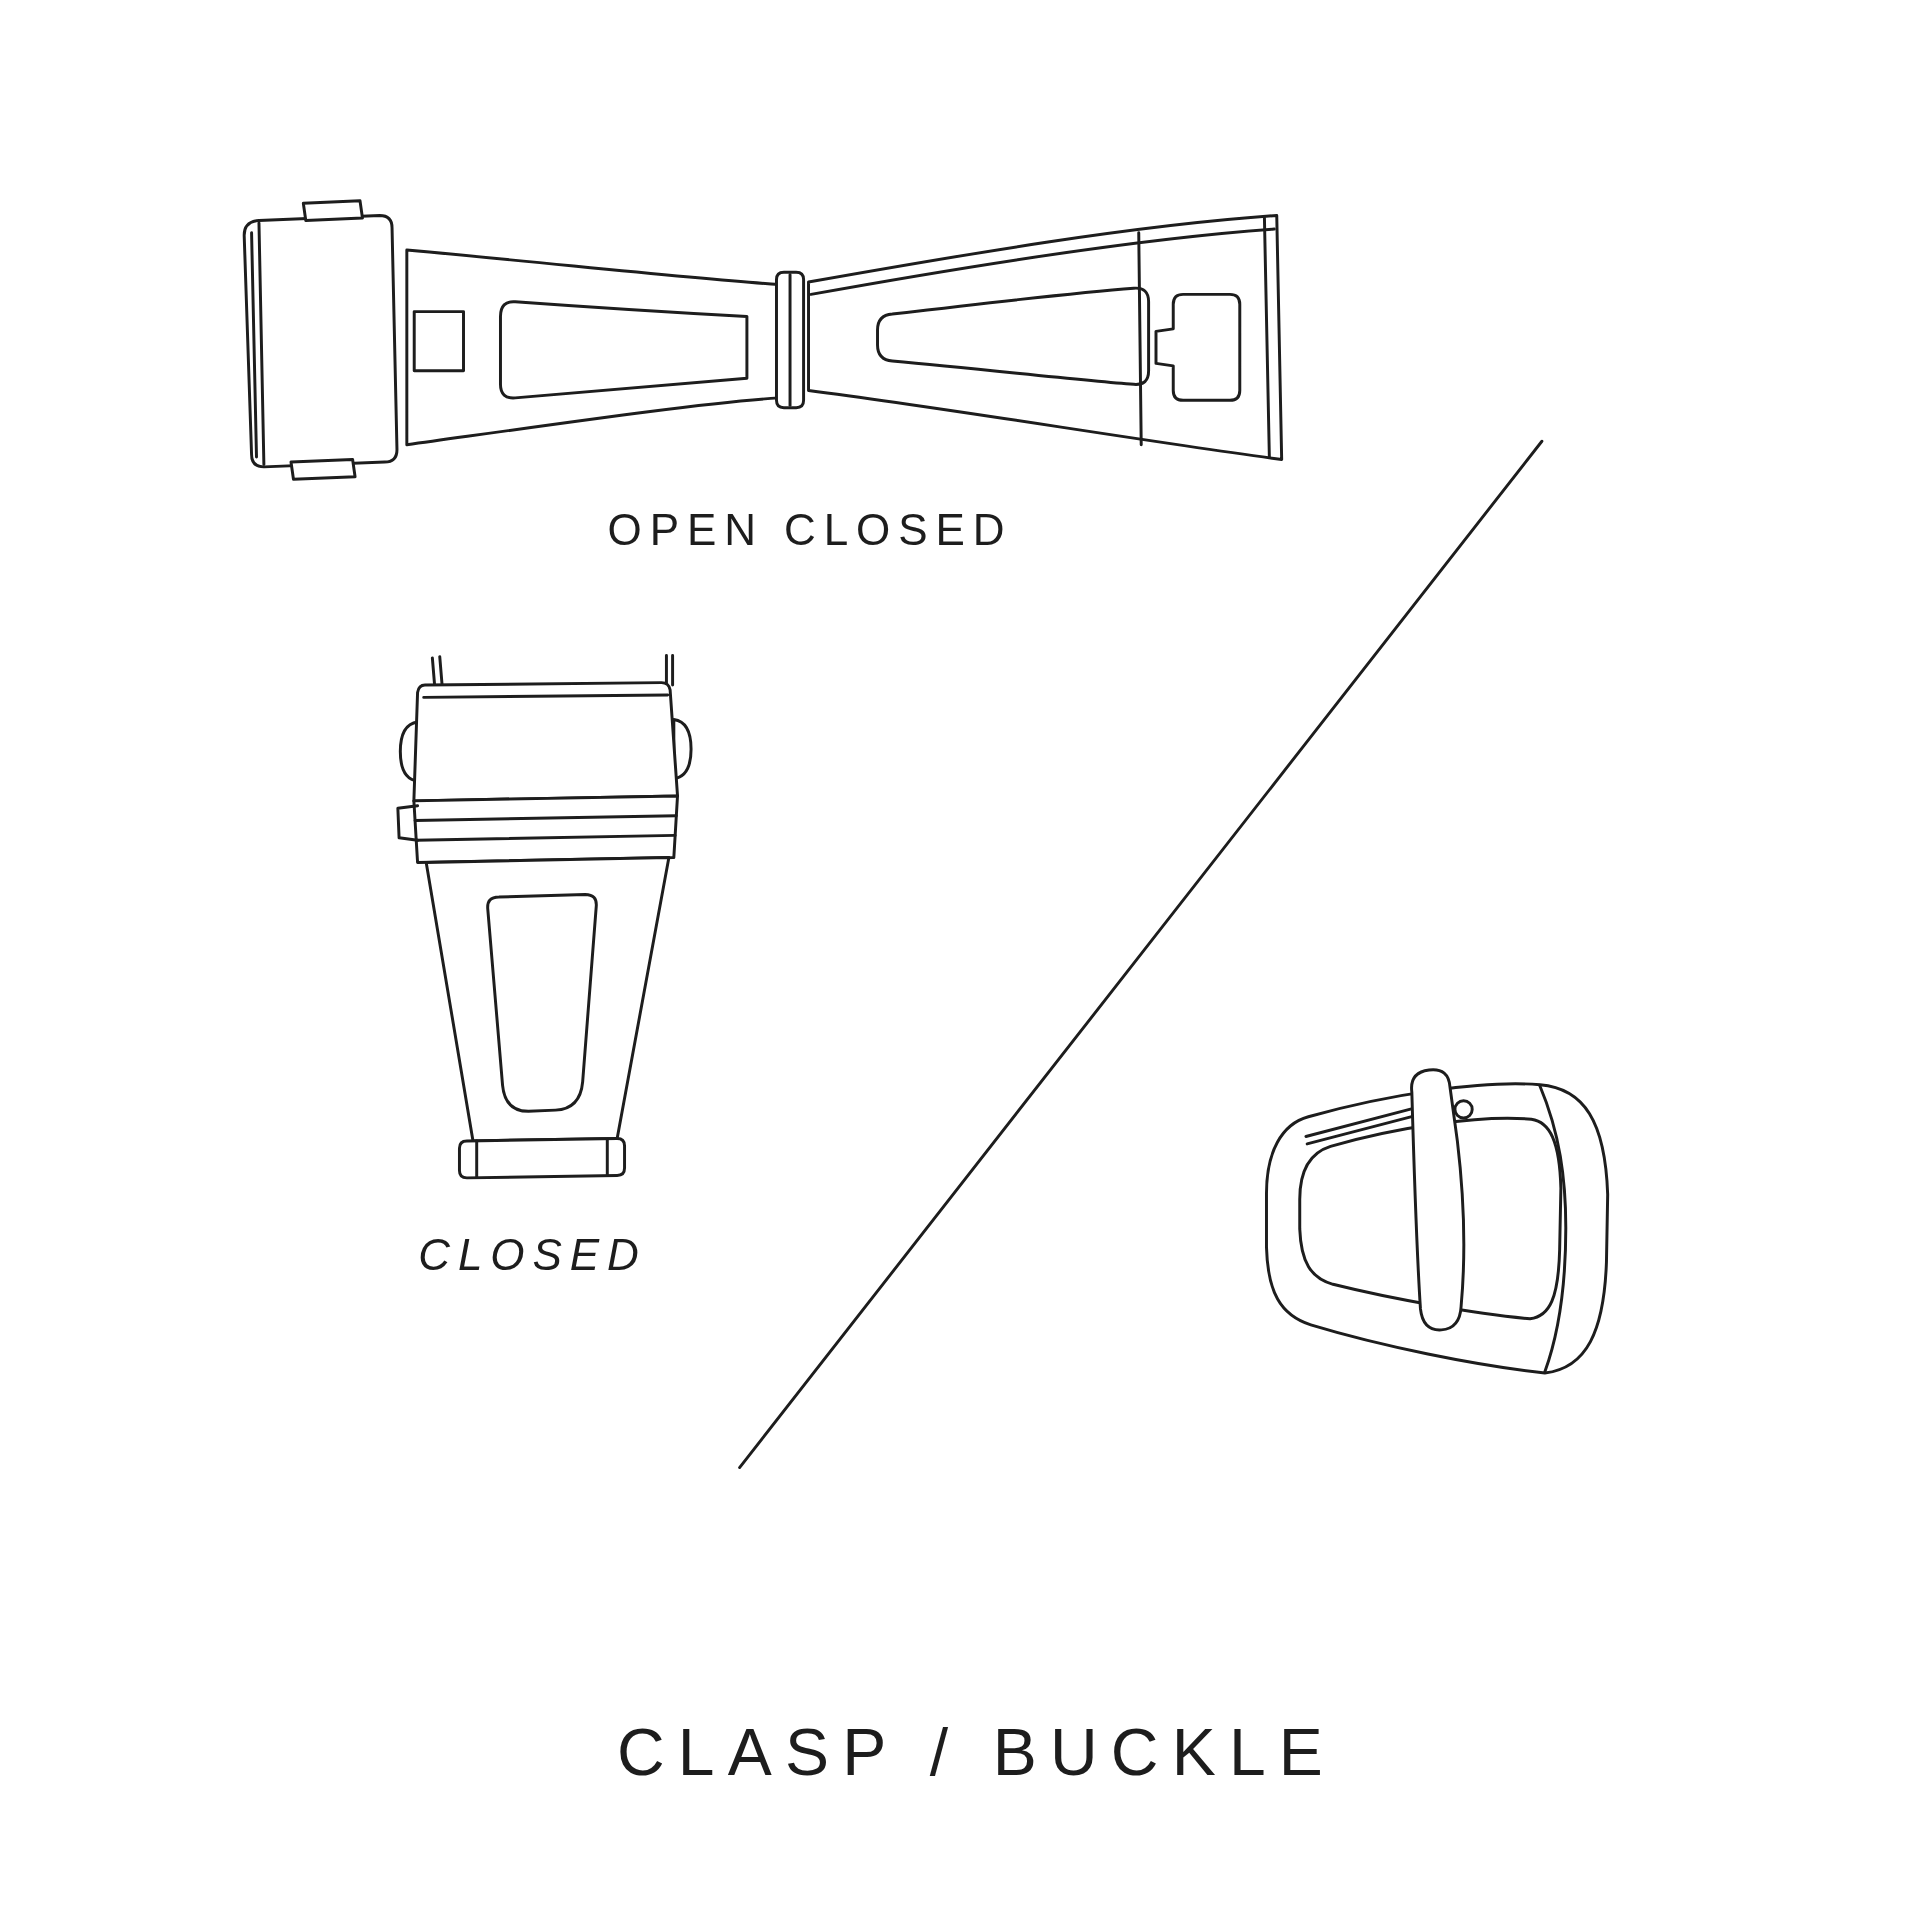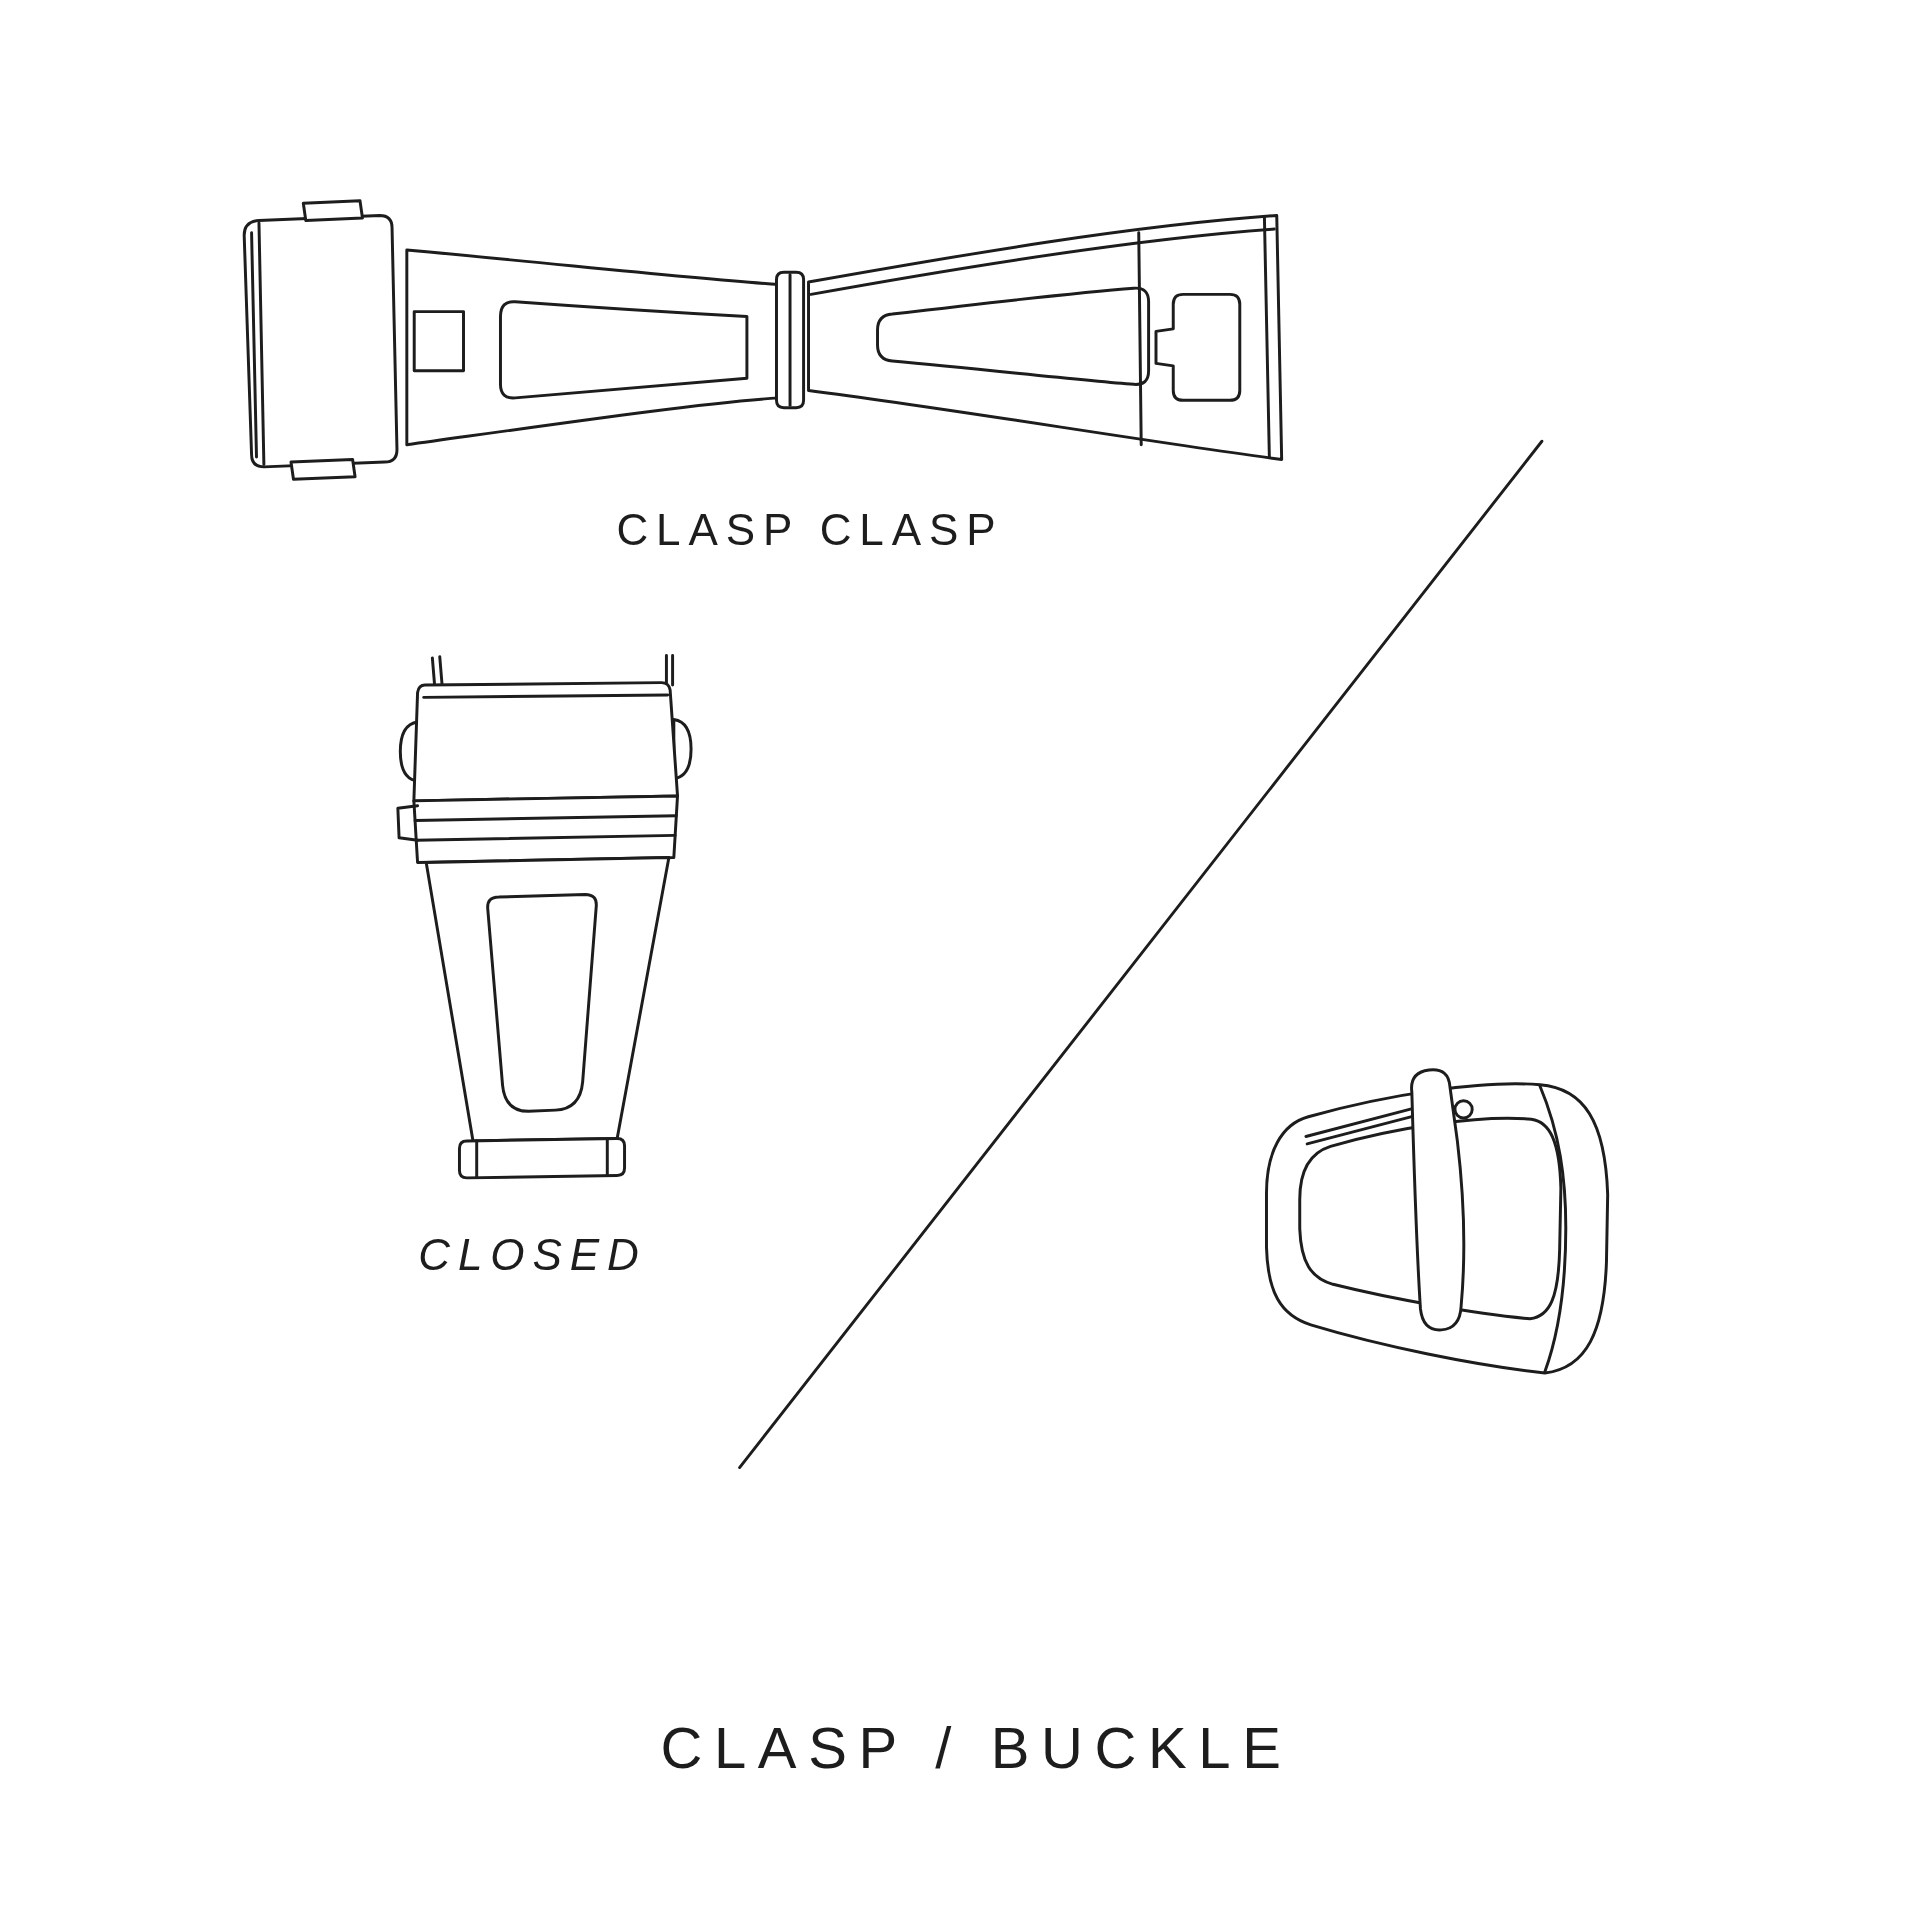--- a/index.html
+++ b/index.html
@@ -26,21 +26,21 @@
     font-size:44px;
     letter-spacing:0.18em;
     font-weight:400;
     color:var(--ink);
     white-space:nowrap;
   }
   .title {
     position:absolute;
     left:0; width:1931px;
     text-align:center;
-    font-size:58px;
+    font-size:66px;
     letter-spacing:0.2em;
     font-weight:400;
     color:var(--ink);
     white-space:nowrap;
     padding-left:22px;
   }
 </style>
 </head>
 <body>
 
@@ -62,21 +62,21 @@
 
     <path fill="#fff" d="M476,80 C600,58 740,34 856,26 L860,224 C740,208 600,184 476,168 Z"></path>
     <path d="M478,90 C600,68 740,45 854,37"></path>
     <path d="M744,40 L746,212"></path>
     <path d="M544,106 C620,97 700,88 740,85 Q752,84 752,96 L752,152 Q752,164 740,163 C700,160 620,151 544,144 Q532,143 532,131 L532,119 Q532,107 544,106 Z"></path>
     <path fill="#fff" d="M780,90 Q772,90 772,98 L772,118 L758,120 L758,146 L772,148 L772,168 Q772,176 780,176 L818,176 Q826,176 826,168 L826,98 Q826,90 818,90 Z"></path>
     <path d="M846,28 L850,222"></path>
   </g>
 </svg>
 
-<div class="caption" style="left:424px; top:505px; width:772px;">CLASP CLASP</div>
+<div class="caption" style="left:424px; top:505px; width:772px;">OPEN CLOSED</div>
 
 <svg class="abs" style="left:388px; top:653px;" width="308" height="536" viewBox="0 0 250 435" aria-hidden="true">
   <g>
 
     <path d="M36,4 L38,28 M42,3 L44,27"></path>
     <path d="M226,2 L226,26 M231,2 L231,26"></path>
 
     <path fill="#fff" d="M24,56 Q10,58 10,80 Q10,102 24,104 Z"></path>
     <path fill="#fff" d="M232,54 Q246,56 246,78 Q246,100 232,102 Z"></path>
 

